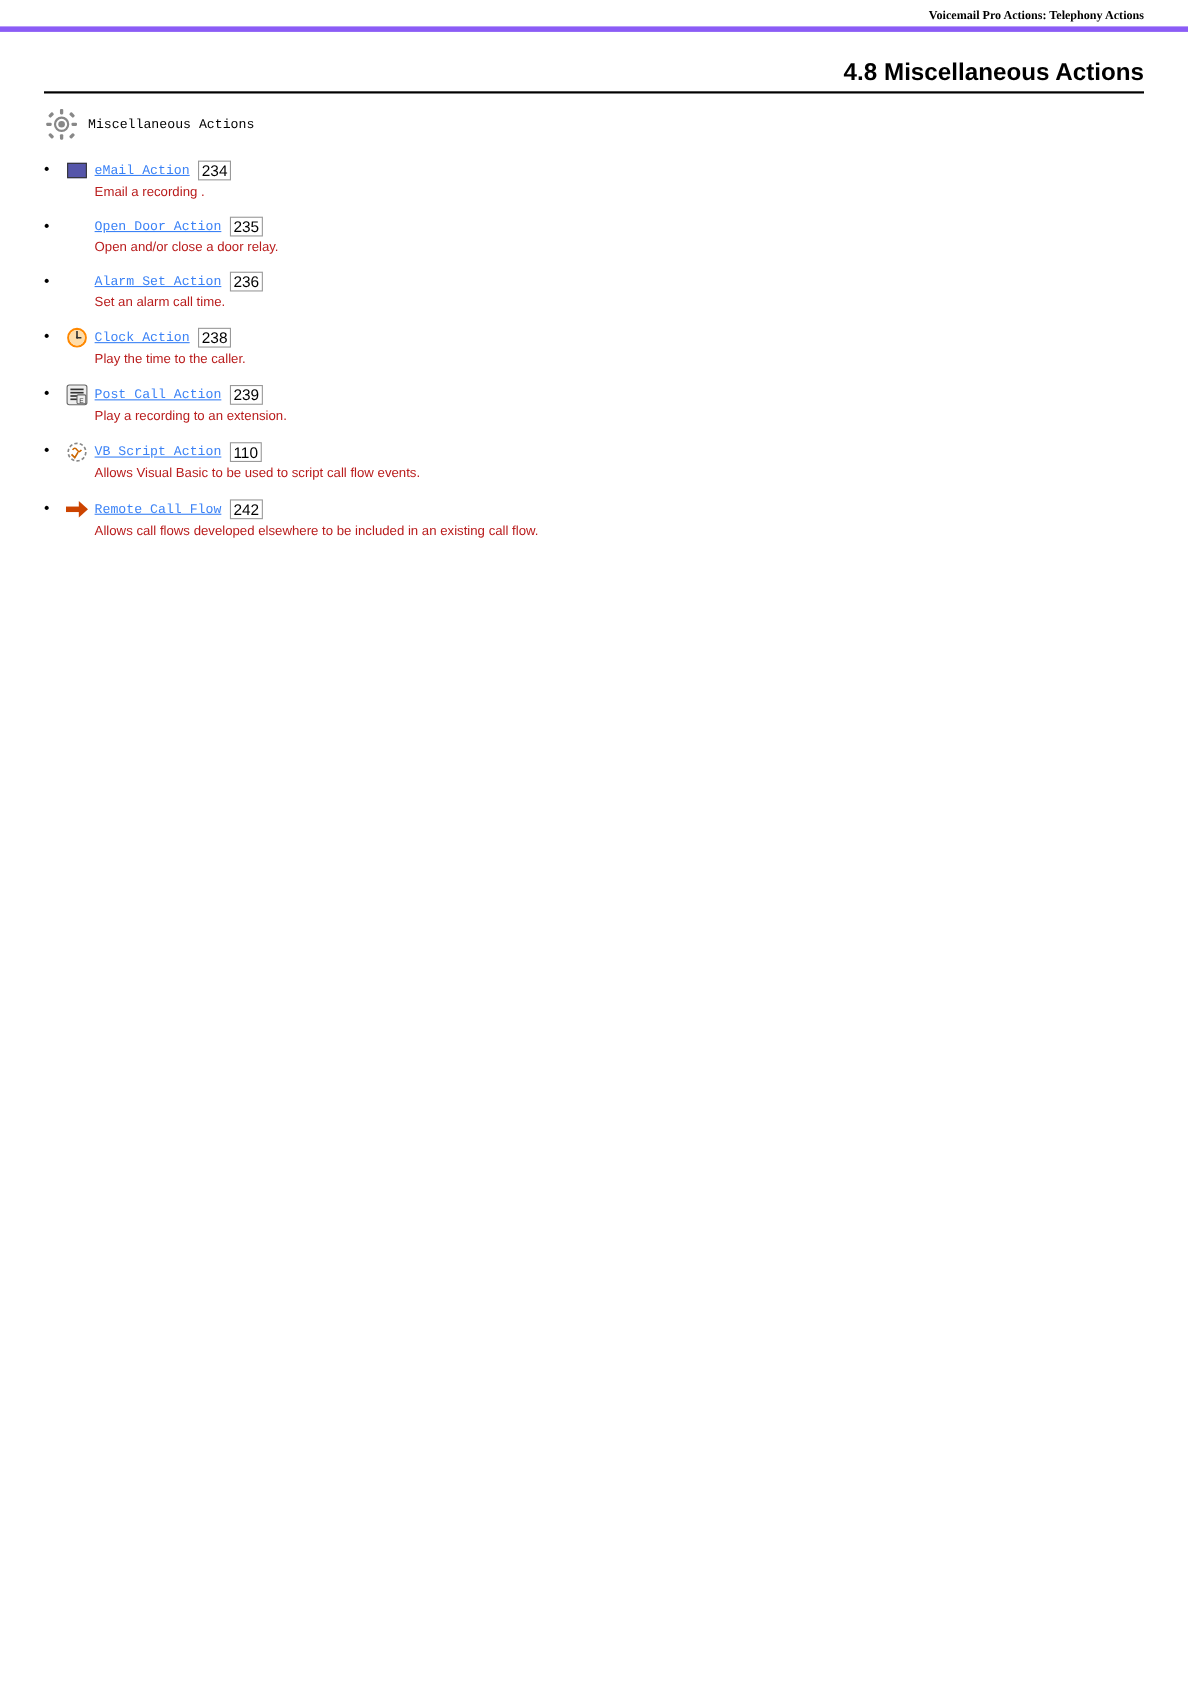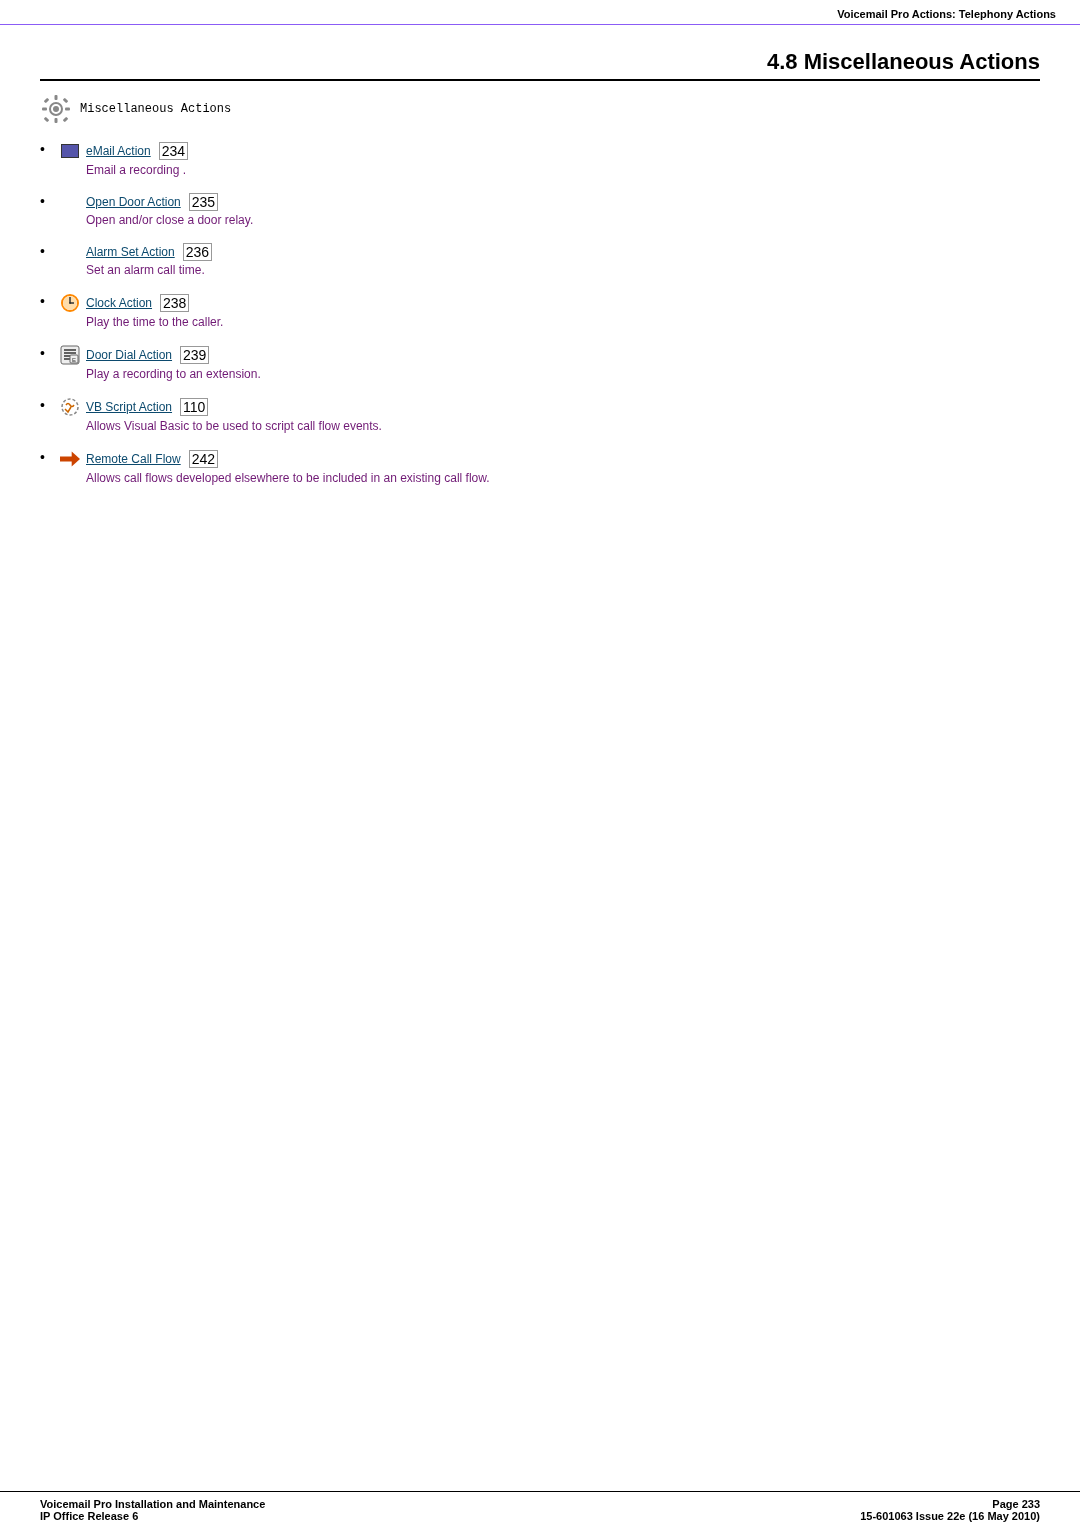--- a/index.html
+++ b/index.html
@@ -16,24 +16,25 @@
       width: 1080px;
       min-height: 1528px;
       padding: 0;
       position: relative;
       display: flex;
       flex-direction: column;
     }
     .header-bar {
       display: flex;
       justify-content: flex-end;
-      padding: 8px 24px 4px 40px;
-      border-bottom: 1px solid #8b5cf6;
+      padding: 8px 40px 4px 40px;
+      border-bottom: 5px solid #8b5cf6;
       font-size: 11px;
       font-weight: bold;
+      font-family: Liberation Serif, serif;
     }
     .content {
       flex: 1;
       padding: 24px 40px 60px 40px;
     }
     .section-title {
       font-size: 22px;
       font-weight: bold;
       margin-bottom: 12px;
       border-bottom: 2px solid #000;
@@ -77,39 +78,39 @@
     }
     .item-icon {
       width: 20px;
       height: 20px;
       display: inline-flex;
       align-items: center;
       justify-content: center;
       flex-shrink: 0;
     }
     .item-link {
-      color: #0c4a6e;
+      color: #3b82f6;
       text-decoration: underline;
       font-size: 12px;
-      font-family: Liberation Sans, sans-serif;
+      font-family: Liberation Mono, monospace;
       cursor: pointer;
     }
     .page-ref {
       font-size: 14px;
       color: #000;
       vertical-align: super;
       border: 1px solid #999;
       padding: 0 2px;
       margin-left: 2px;
       font-family: Arial, sans-serif;
       text-decoration: none;
     }
     .item-desc {
       font-size: 12px;
-      color: #701a75;
+      color: #b91c1c;
       margin-left: 26px;
     }
     .footer-bar {
       border-top: 1px solid #000;
       padding: 6px 40px;
       display: flex;
       justify-content: space-between;
       align-items: flex-end;
       font-size: 11px;
       font-weight: bold;
@@ -208,21 +209,21 @@
               <svg width="20" height="20" viewBox="0 0 20 20">
         <rect x="1" y="1" width="18" height="18" rx="2" fill="#eee" stroke="#666" stroke-width="1"></rect>
         <line x1="4" y1="5" x2="16" y2="5" stroke="#333" stroke-width="1.5"></line>
         <line x1="4" y1="8" x2="16" y2="8" stroke="#333" stroke-width="1.5"></line>
         <line x1="4" y1="11" x2="16" y2="11" stroke="#333" stroke-width="1.5"></line>
         <line x1="4" y1="14" x2="10" y2="14" stroke="#333" stroke-width="1.5"></line>
         <rect x="10" y="10" width="8" height="8" rx="1" fill="#eee" stroke="#666" stroke-width="1"></rect>
         <text x="14" y="17" font-size="6" text-anchor="middle" fill="#333">E</text>
       </svg>
             </span>
-            <span class="item-link">Door Dial Action</span>
+            <span class="item-link">Post Call Action</span>
             <sup class="page-ref">239</sup>
           </div>
           <div class="item-desc">Play a recording to an extension.</div>
         </li>
         <li class="list-item">
           <div class="item-title-row">
             <span class="item-icon">
               <svg width="20" height="20" viewBox="0 0 20 20">
         <ellipse cx="10" cy="10" rx="8" ry="8" fill="none" stroke="#888" stroke-width="1.5" stroke-dasharray="3,2"></ellipse>
         <path d="M6 8 Q8 5 10 8 Q12 11 14 8" fill="none" stroke="#cc6600" stroke-width="1.5"></path>
@@ -244,24 +245,14 @@
             </span>
             <span class="item-link">Remote Call Flow</span>
             <sup class="page-ref">242</sup>
           </div>
           <div class="item-desc">Allows call flows developed elsewhere to be included in an existing call flow.</div>
         </li>
       </ul>
 
   </div>
 
-  <div class="footer-bar">
-    <div class="footer-left">
-      <span>Voicemail Pro Installation and Maintenance</span>
-      <span>IP Office Release 6</span>
-    </div>
-    <div class="footer-right">
-      <div>Page 233</div>
-      <div>15-601063 Issue 22e (16 May 2010)</div>
-    </div>
-  </div>
 
 </div>
 
 </body></html>

